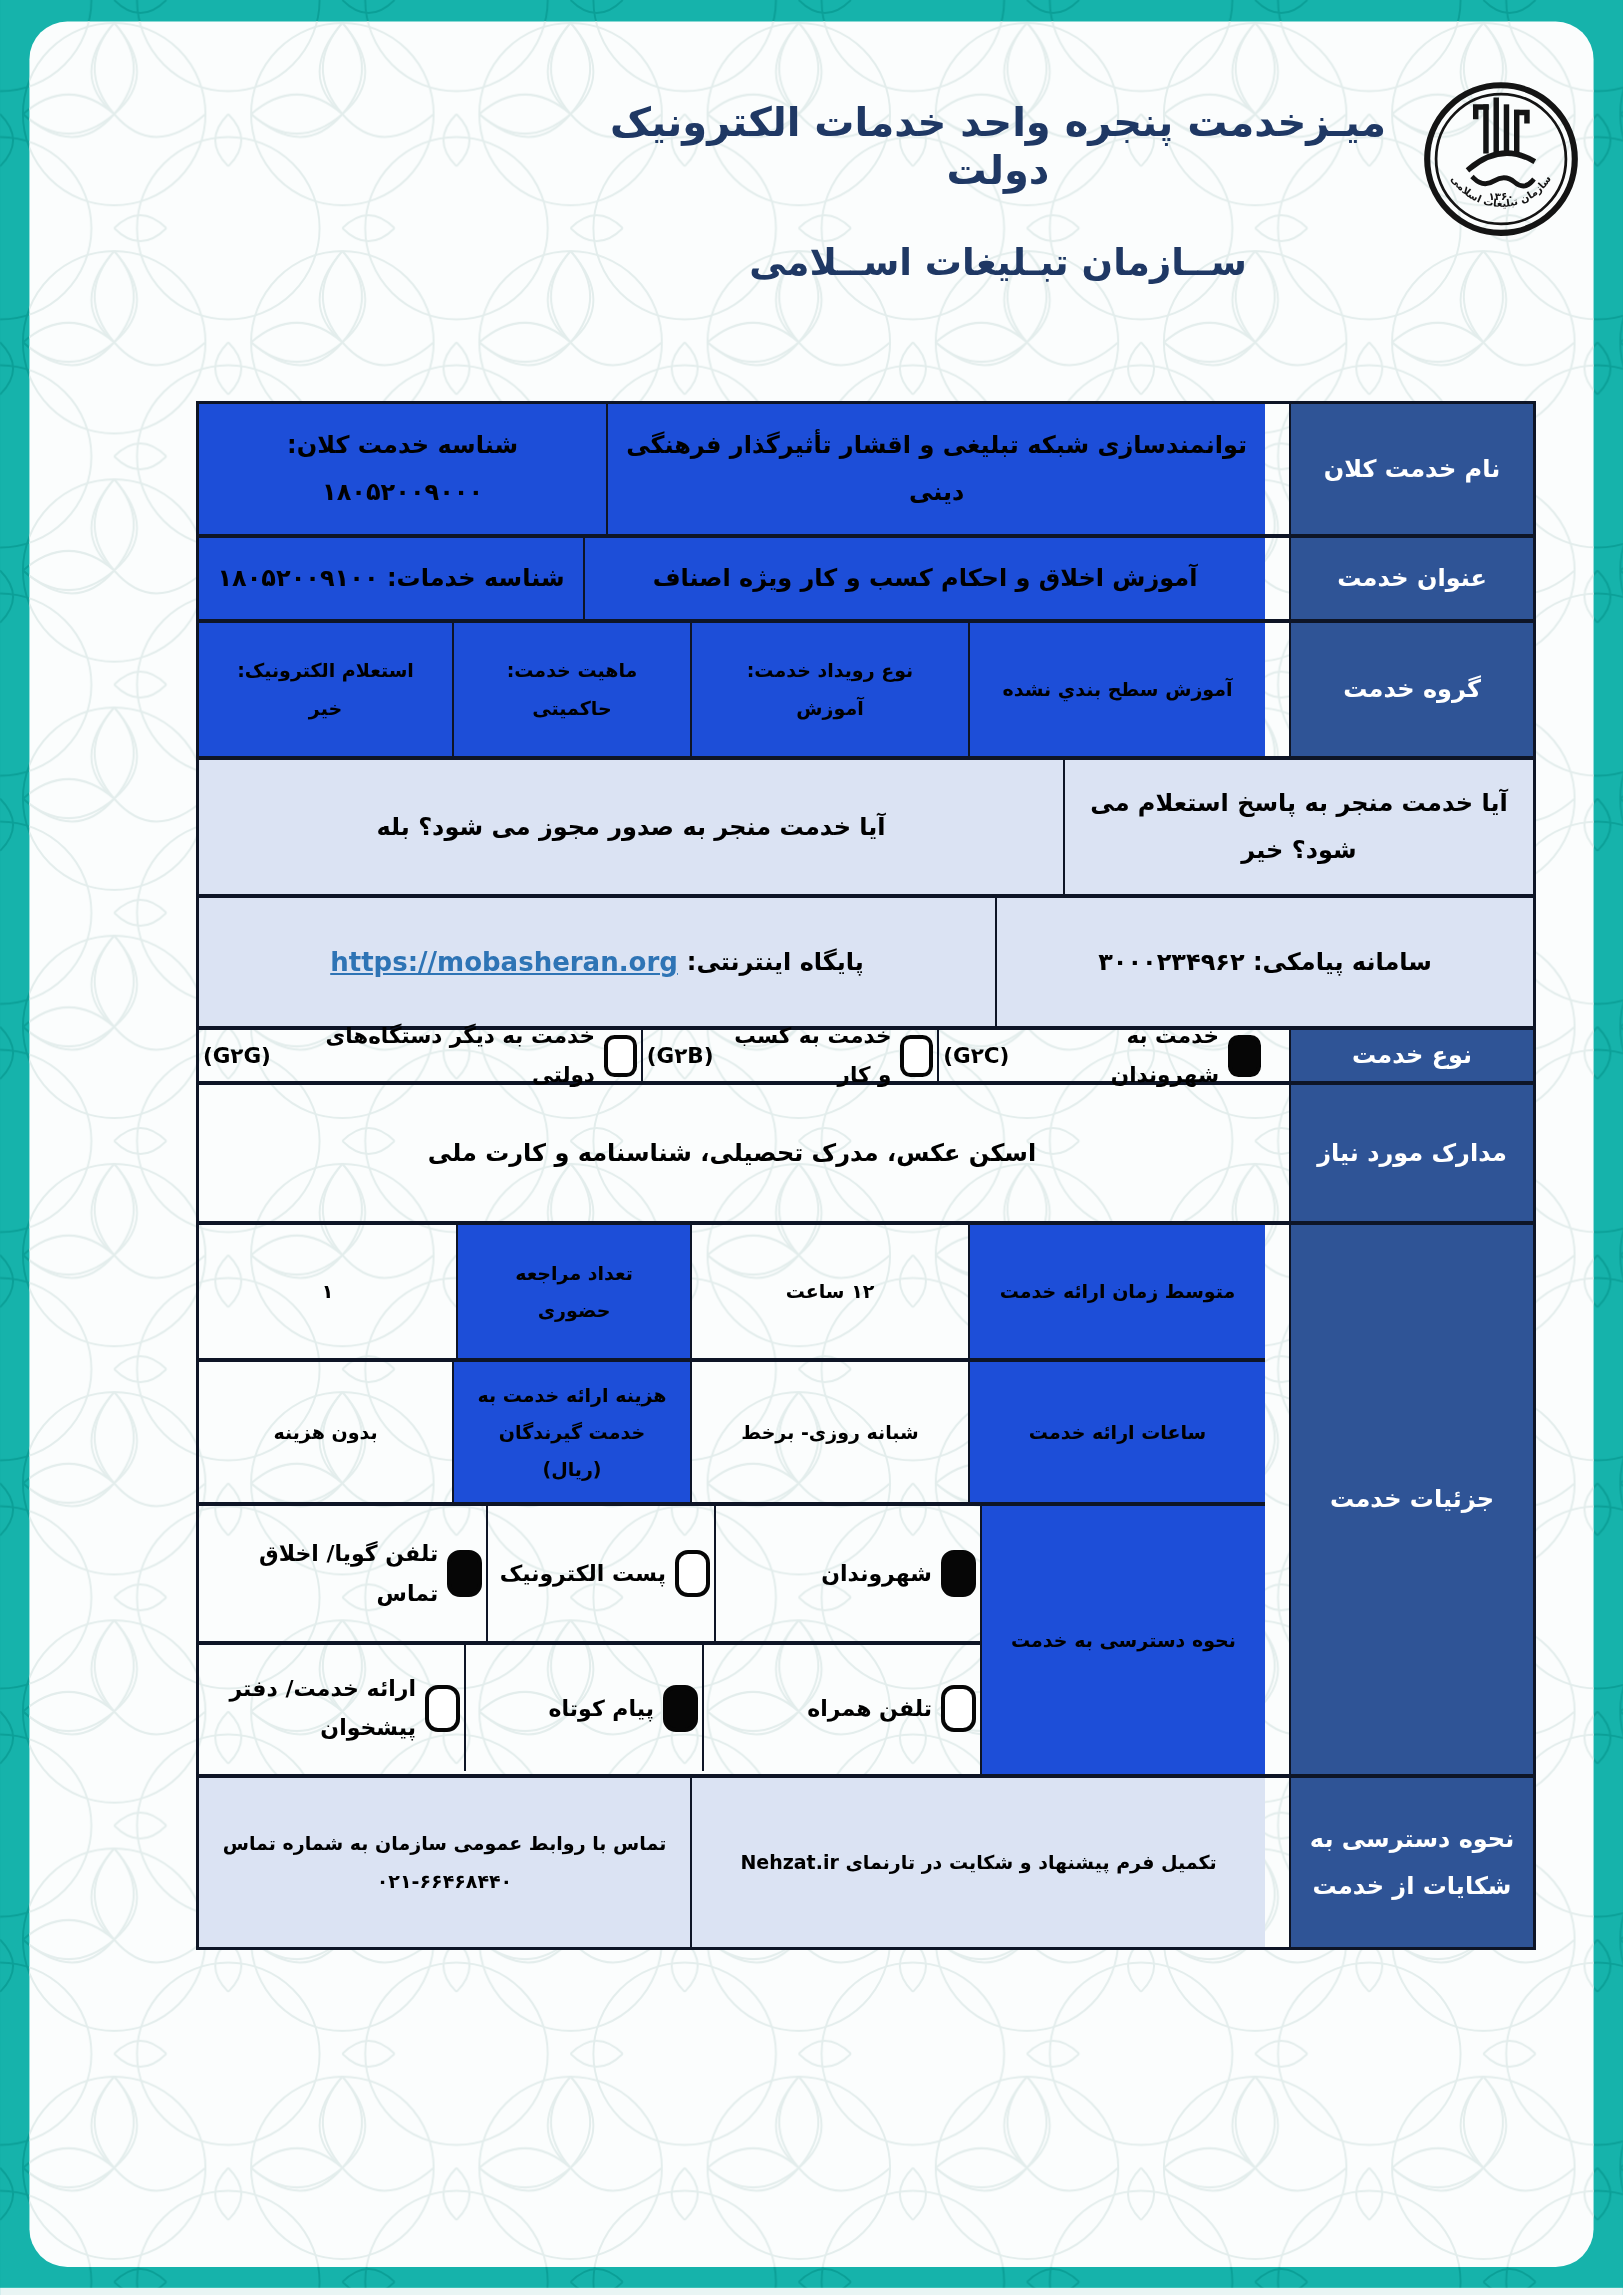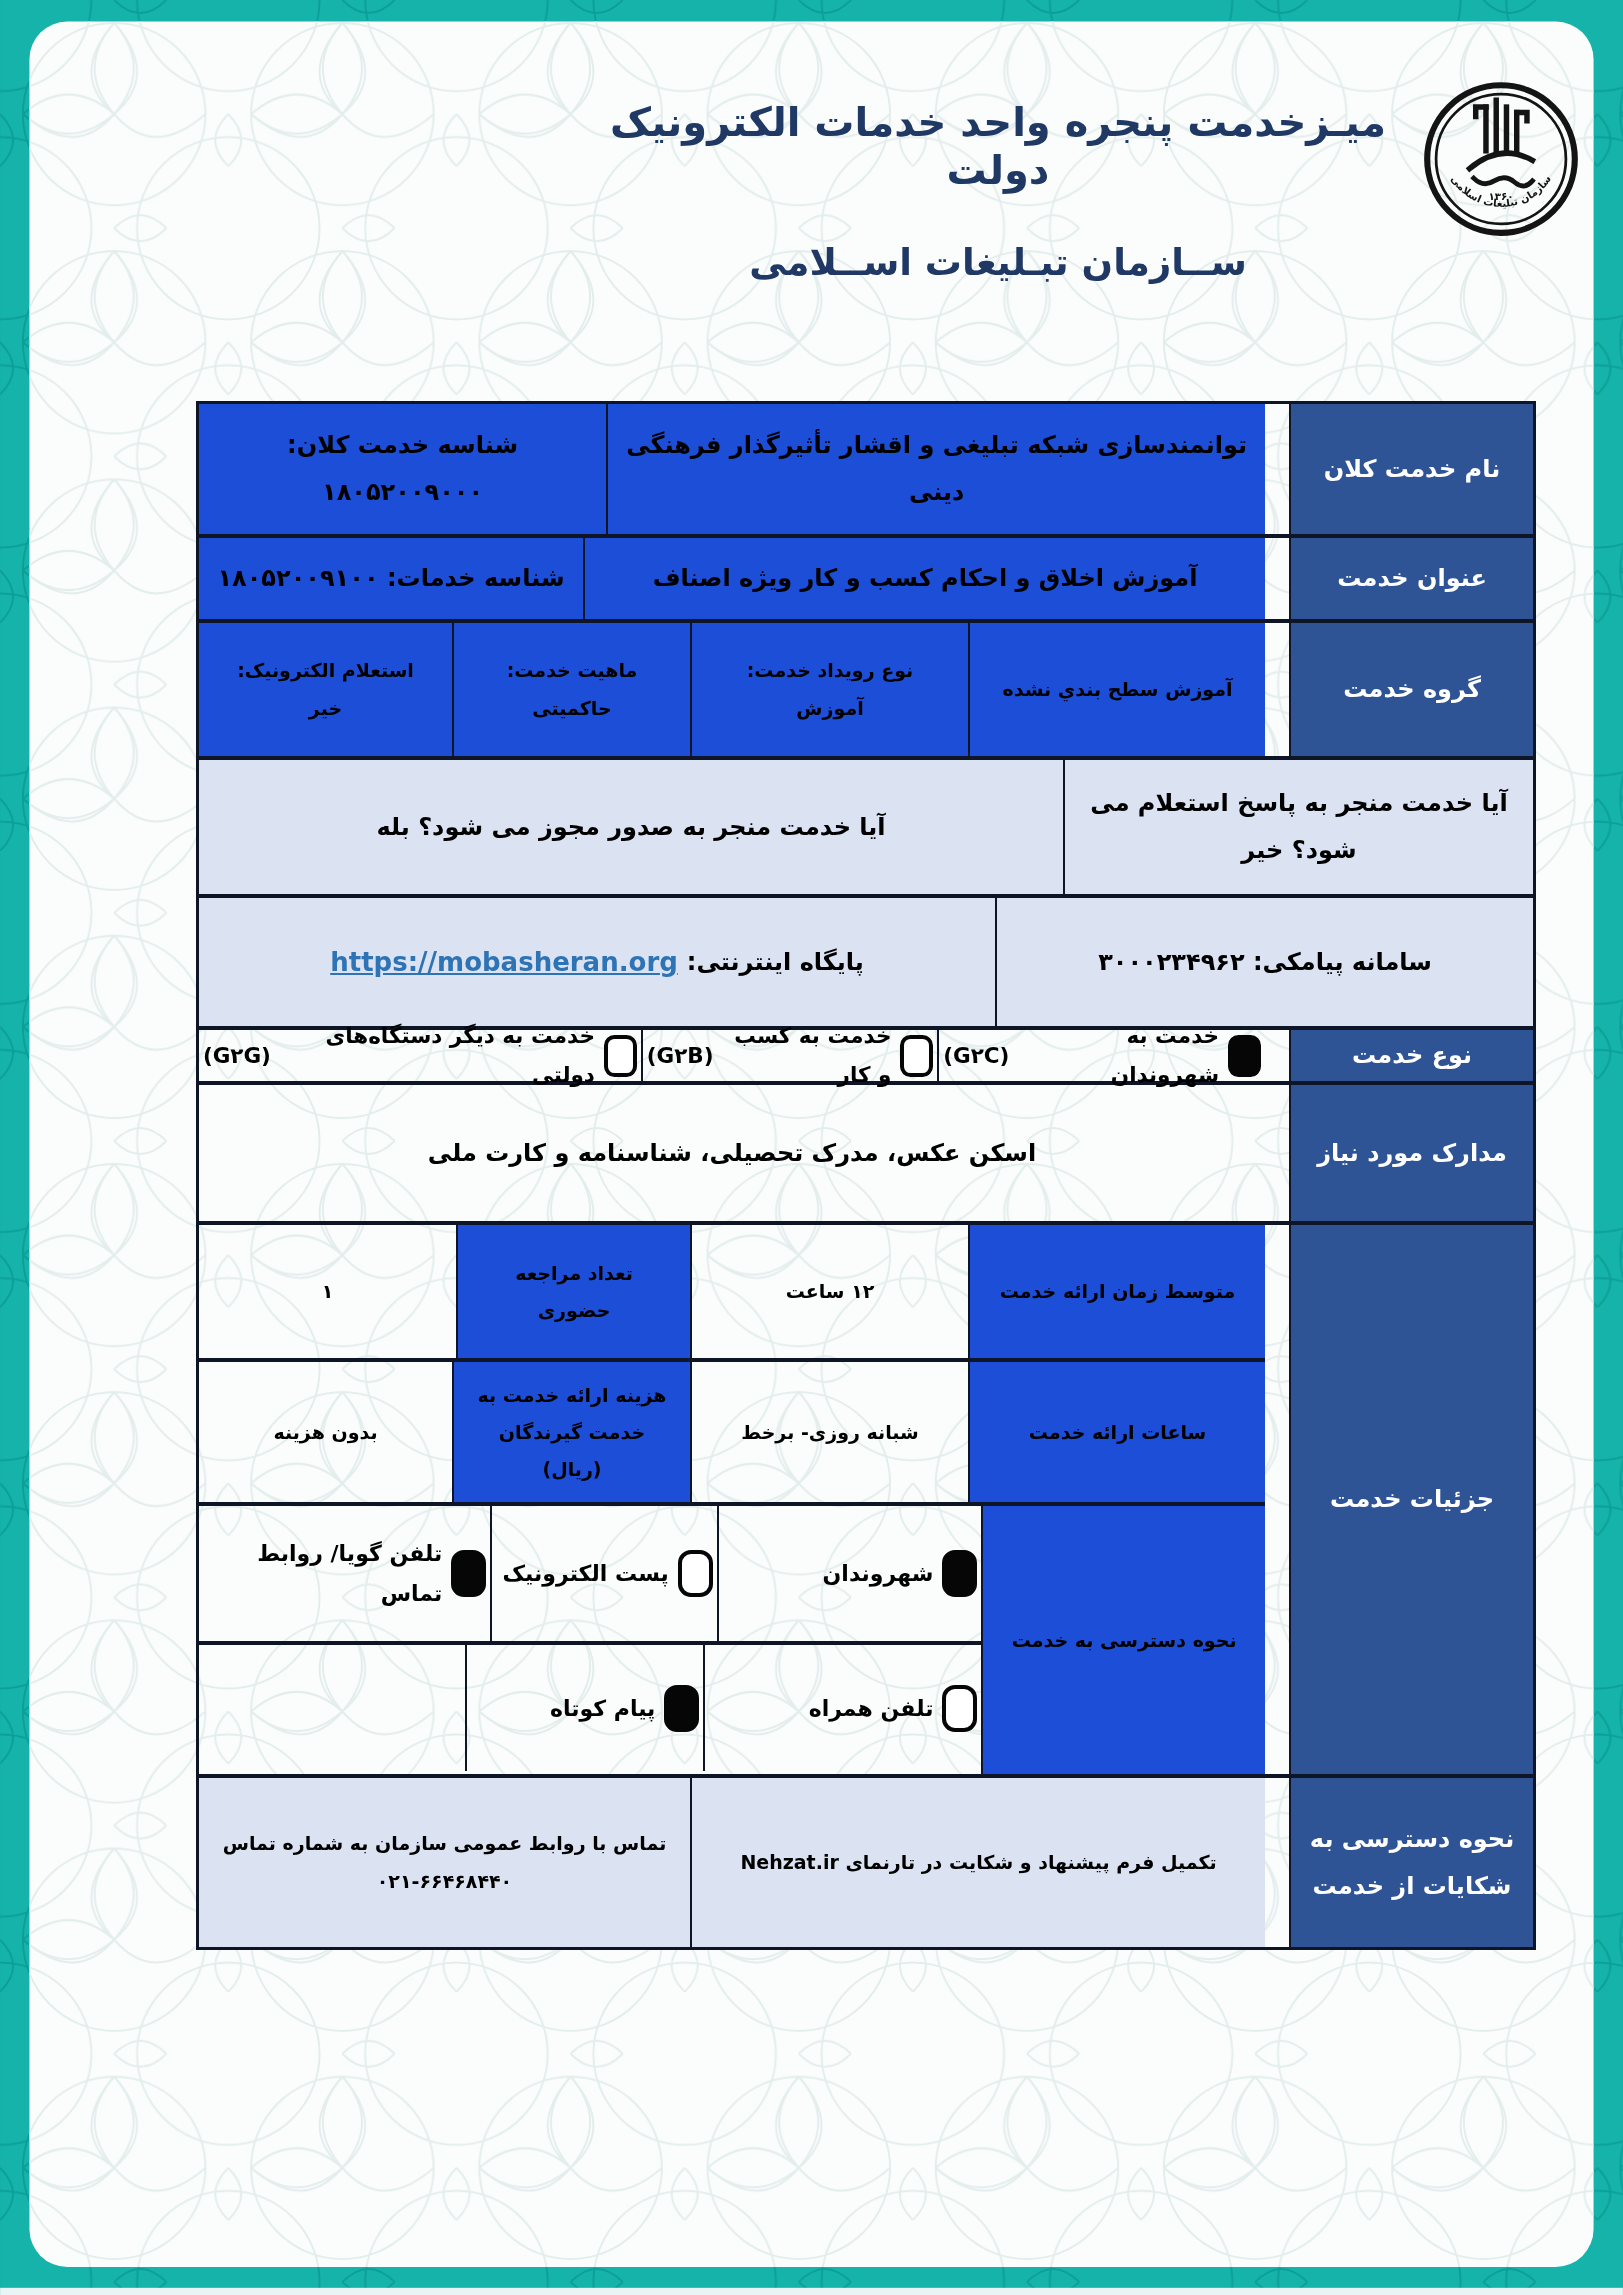--- a/index.html
+++ b/index.html
@@ -201,32 +201,37 @@
               <div class="opt bl" style="width:278px;font-size:22px">
                 <span class="cb checked"></span>
                 <span class="lbl">شهروندان</span>
               </div>
               <div class="opt bl" style="width:238px;font-size:22px">
                 <span class="cb"></span>
                 <span class="lbl">پست الکترونیک</span>
               </div>
               <div class="opt grow" style="font-size:22px">
                 <span class="cb checked"></span>
-                <span class="lbl">تلفن گویا/ روابط تماس</span>
+                <span class="lbl">تلفن گویا/ اخلاق تماس</span>
               </div>
             </div>
 
             <div class="drow" style="height:126px">
               <div class="opt bl" style="width:278px;font-size:22px">
                 <span class="cb"></span>
                 <span class="lbl">تلفن همراه</span>
               </div>
               <div class="opt bl" style="width:238px;font-size:22px">
                 <span class="cb checked"></span>
                 <span class="lbl">پیام کوتاه</span>
+              </div>
+              <div class="opt grow" style="font-size:22px">
+                <span class="cb"></span>
+                <span class="lbl">ارائه خدمت/ دفتر
+پیشخوان</span>
               </div>
             </div>
 
           </div>
         </div>
 
       </div>
     </div>
 
     <div class="tr" style="flex:1 1 auto">

